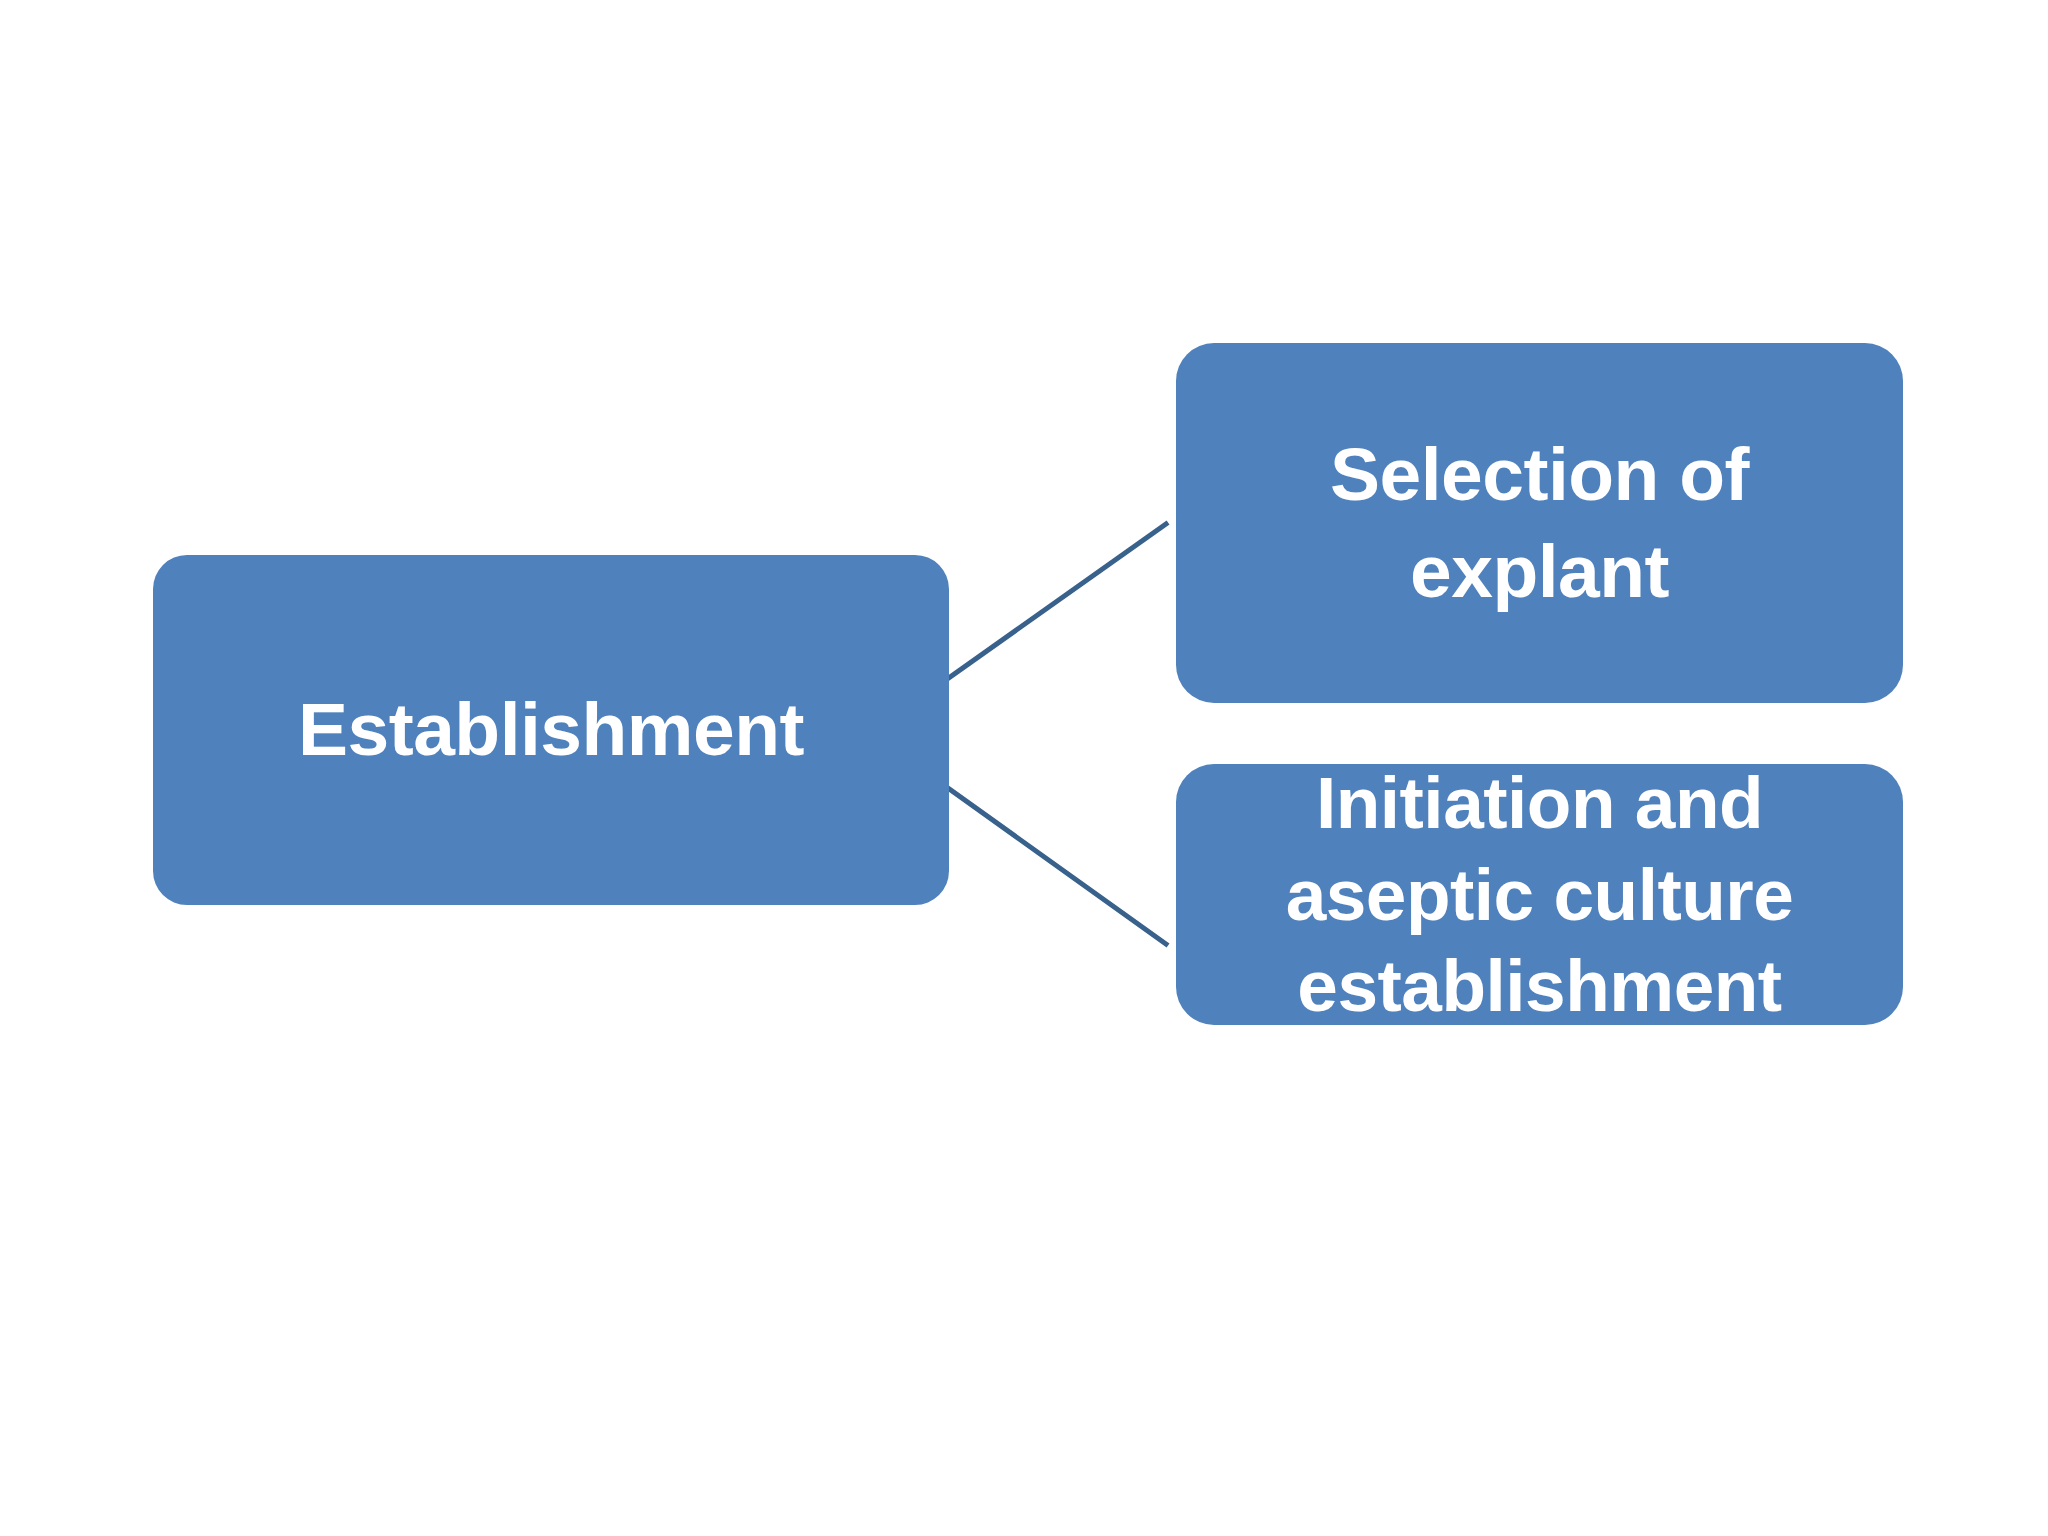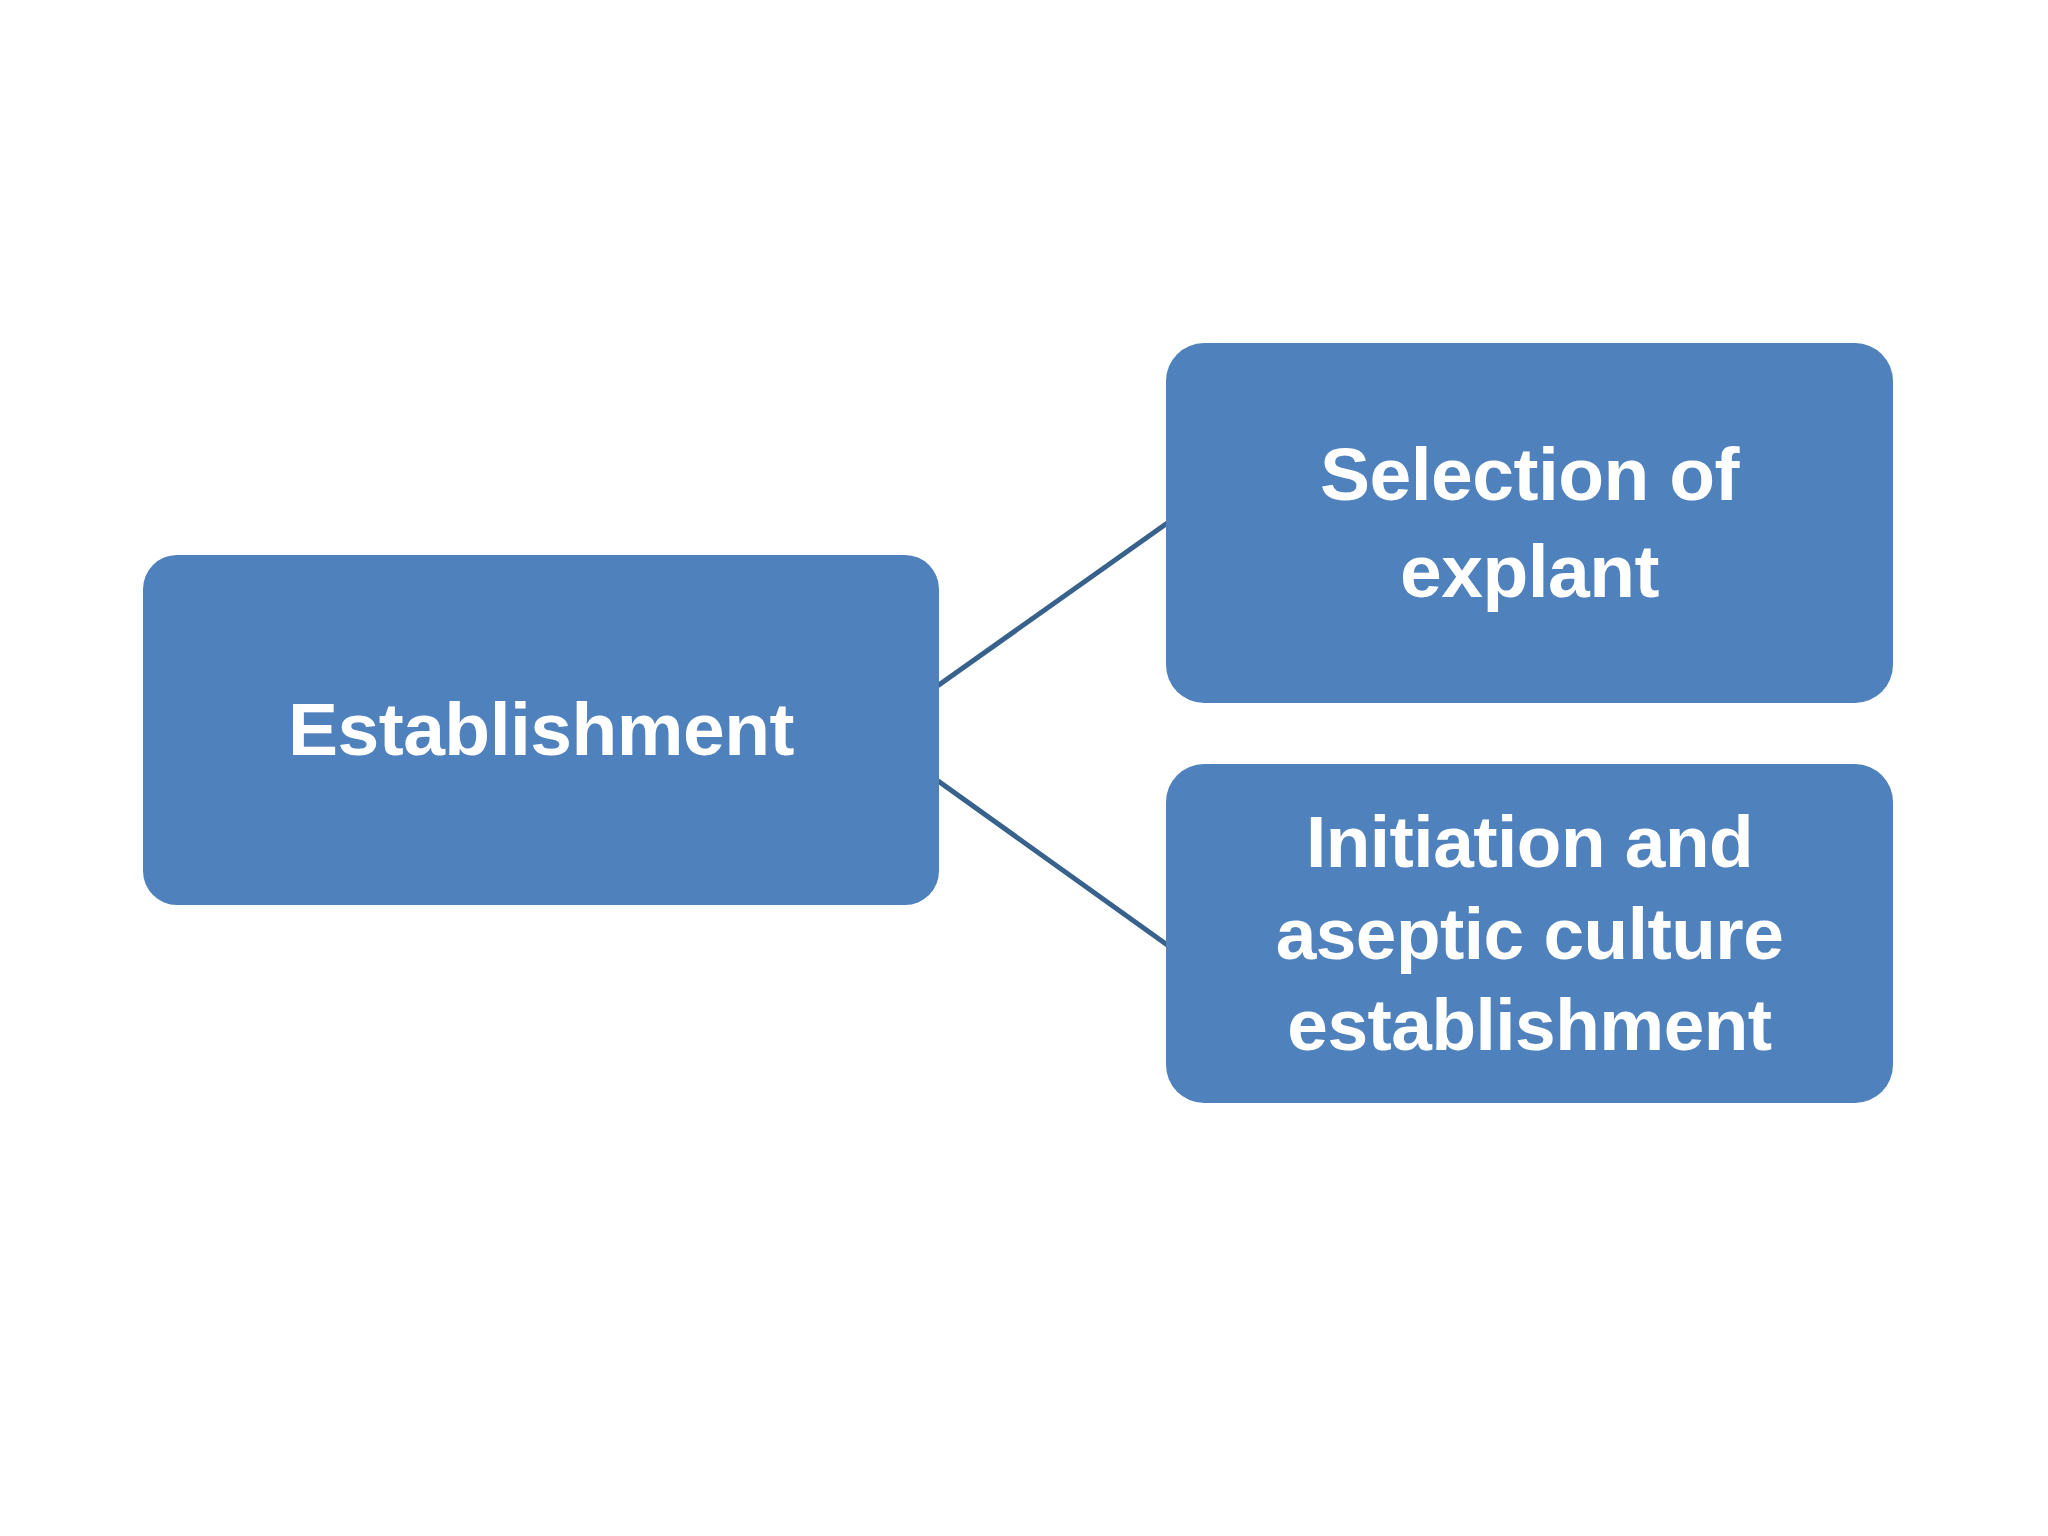--- a/index.html
+++ b/index.html
@@ -33,20 +33,21 @@
     align-items: center;
     justify-content: center;
     text-align: center;
     border-radius: 34px;
     color: #ffffff;
     font-weight: bold;
     font-family: "Liberation Sans", sans-serif;
     letter-spacing: -0.5px;
     line-height: 1.30;
     padding: 0 26px;
+    margin-left: 10px;
     -webkit-font-smoothing: antialiased;
   }
   .node-label {
     display: block;
     width: 100%;
   }
   
   #node-root {
     left: 143px;
     top: 555px;
@@ -61,21 +62,21 @@
     width: 727px;
     height: 360px;
     font-size: 75px;
     border-radius: 38px;
   }
   
   #node-child-2 {
     left: 1166px;
     top: 764px;
     width: 727px;
-    height: 339px;
+    height: 261px;
     font-size: 73px;
     border-radius: 38px;
     line-height: 1.26;
   }
 </style>
 </head>
 <body style="background: rgb(255, 255, 255);">
 
 <div id="slide" style="background: rgb(255, 255, 255);">
 

